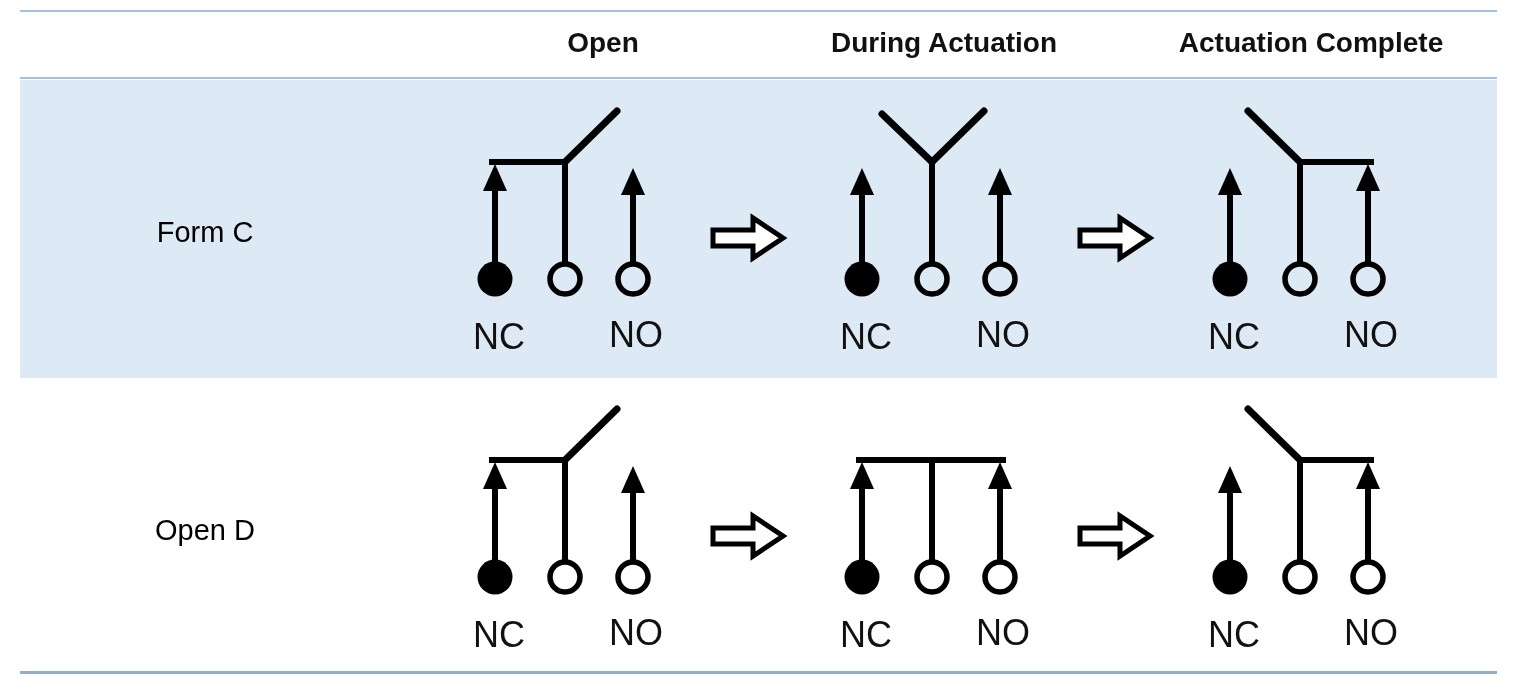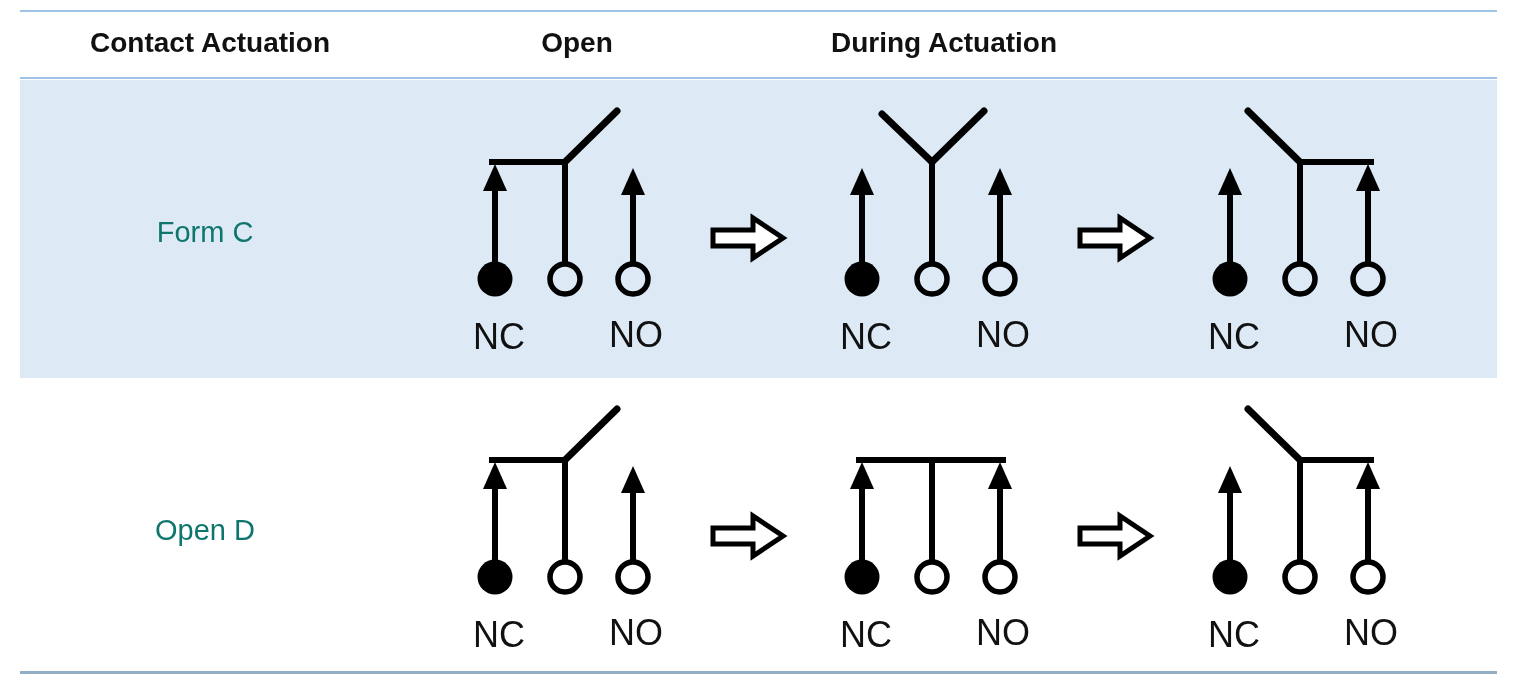--- a/index.html
+++ b/index.html
@@ -13,29 +13,29 @@
   }
   .rule{position:absolute;left:20px;width:1477px;}
   .rule-top{top:10px;height:2px;background:#9dc3e6;}
   .rule-mid{top:77px;height:2px;background:#9dc3e6;}
   .rule-bottom{top:671px;height:3px;background:#93afc7;}
   .hdr{
     position:absolute;top:27px;transform:translateX(-50%);
     font-weight:bold;font-size:28px;white-space:nowrap;color:#111;
   }
   .hdr-1{left:210px;}
-  .hdr-2{left:577px;text-align:center;}
+  .hdr-2{left:603px;text-align:center;}
   .hdr-3{left:944px;text-align:right;}
   .hdr-4{left:1311px;}
   .row{position:absolute;left:20px;width:1477px;}
   .row-c{top:80px;height:298px;background:#dde9f5;}
   .row-d{top:378px;height:293px;background:#ffffff;}
   .form-label{
     position:absolute;left:185px;top:136px;transform:translateX(-50%);
-    font-size:29px;color:#0f766e;white-space:nowrap;
+    font-size:29px;color:#000000;white-space:nowrap;
   }
   .diagram{position:absolute;top:15px;width:230px;height:265px;}
   .d-open{left:435px;}
   .d-during{left:802px;}
   .d-complete{left:1170px;}
   .transition{position:absolute;top:132px;width:80px;height:52px;}
   .t1{left:688px;}
   .t2{left:1055px;}
   
   .st{stroke:#000;stroke-width:6;fill:none;}
@@ -46,23 +46,23 @@
   .term{font-size:36px;text-anchor:middle;fill:#111;font-family:"Liberation Sans",sans-serif;}
   .blockarrow{fill:#ffffff;stroke:#000;stroke-width:5;stroke-linejoin:miter;}
 </style>
 </head>
 <body>
 
 <div class="page">
 
   <div class="rule rule-top"></div>
 
-  <div class="hdr hdr-1">Contact Actuation</div>
   <div class="hdr hdr-2">Open</div>
   <div class="hdr hdr-3">During Actuation</div>
+  <div class="hdr hdr-4">Actuation Complete</div>
 
   <div class="rule rule-mid"></div>
 
   <div class="row row-c">
     <div class="form-label">Form C</div>
 
     <svg class="diagram d-open" viewBox="0 0 230 265">
       <line class="st" x1="34" y1="67" x2="110" y2="67"></line>
       <line class="std" x1="110" y1="67" x2="162" y2="16"></line>
       <line class="st" x1="110" y1="67" x2="110" y2="170"></line>

